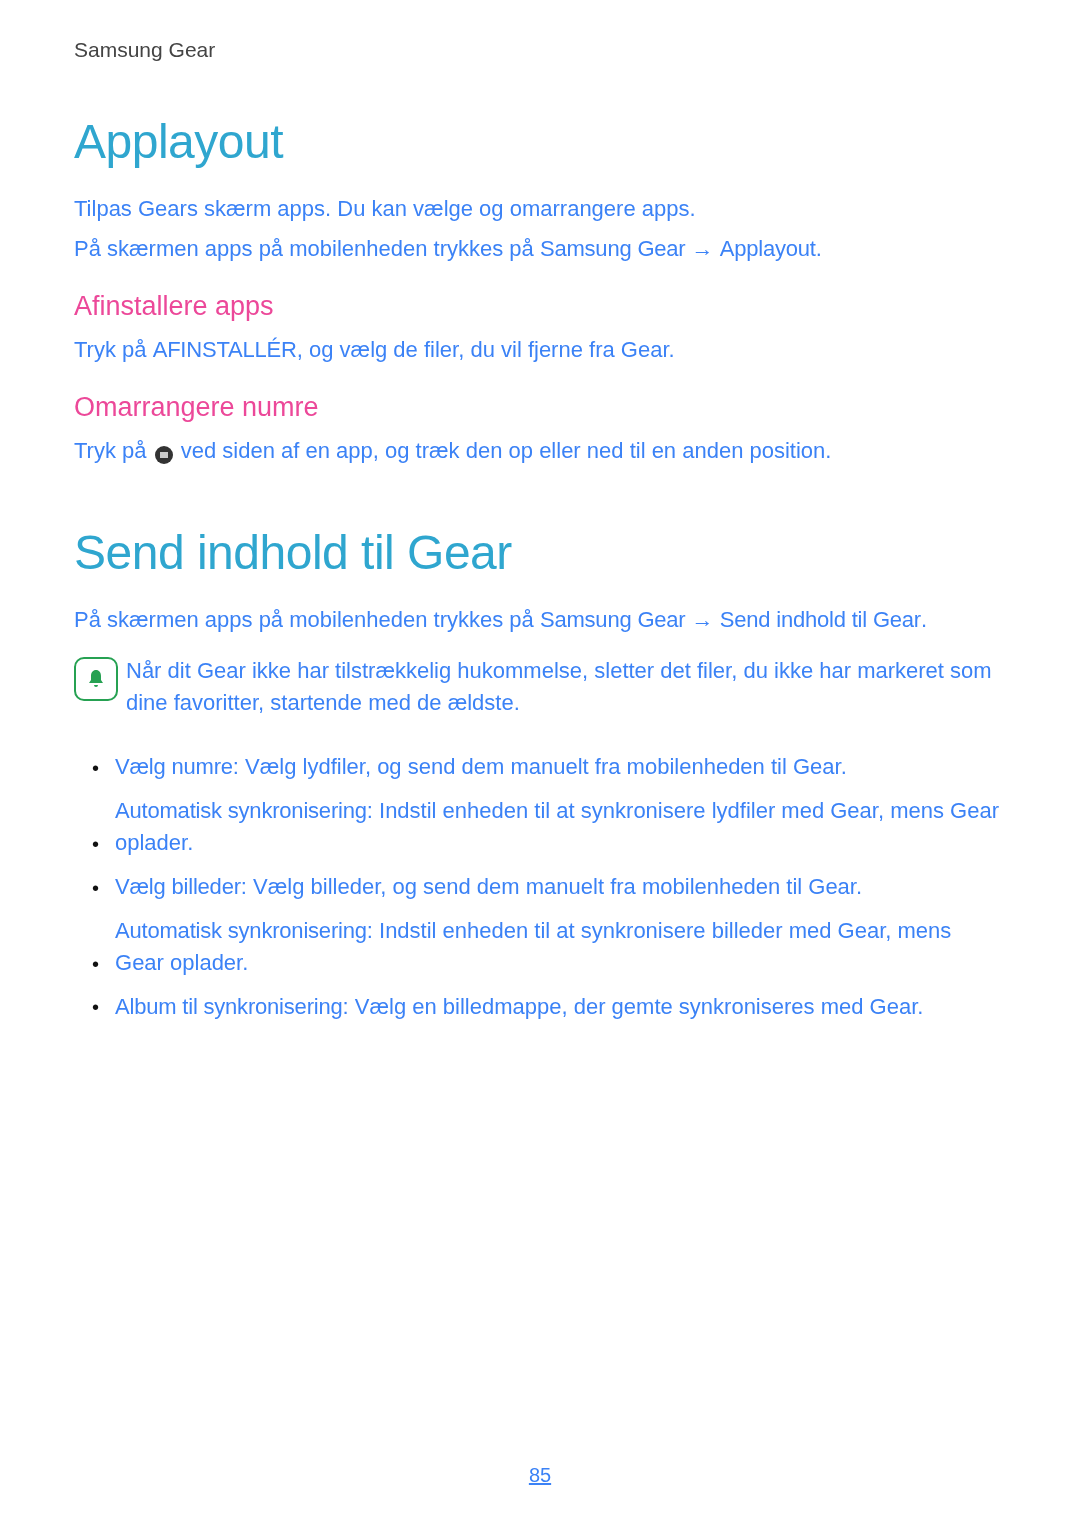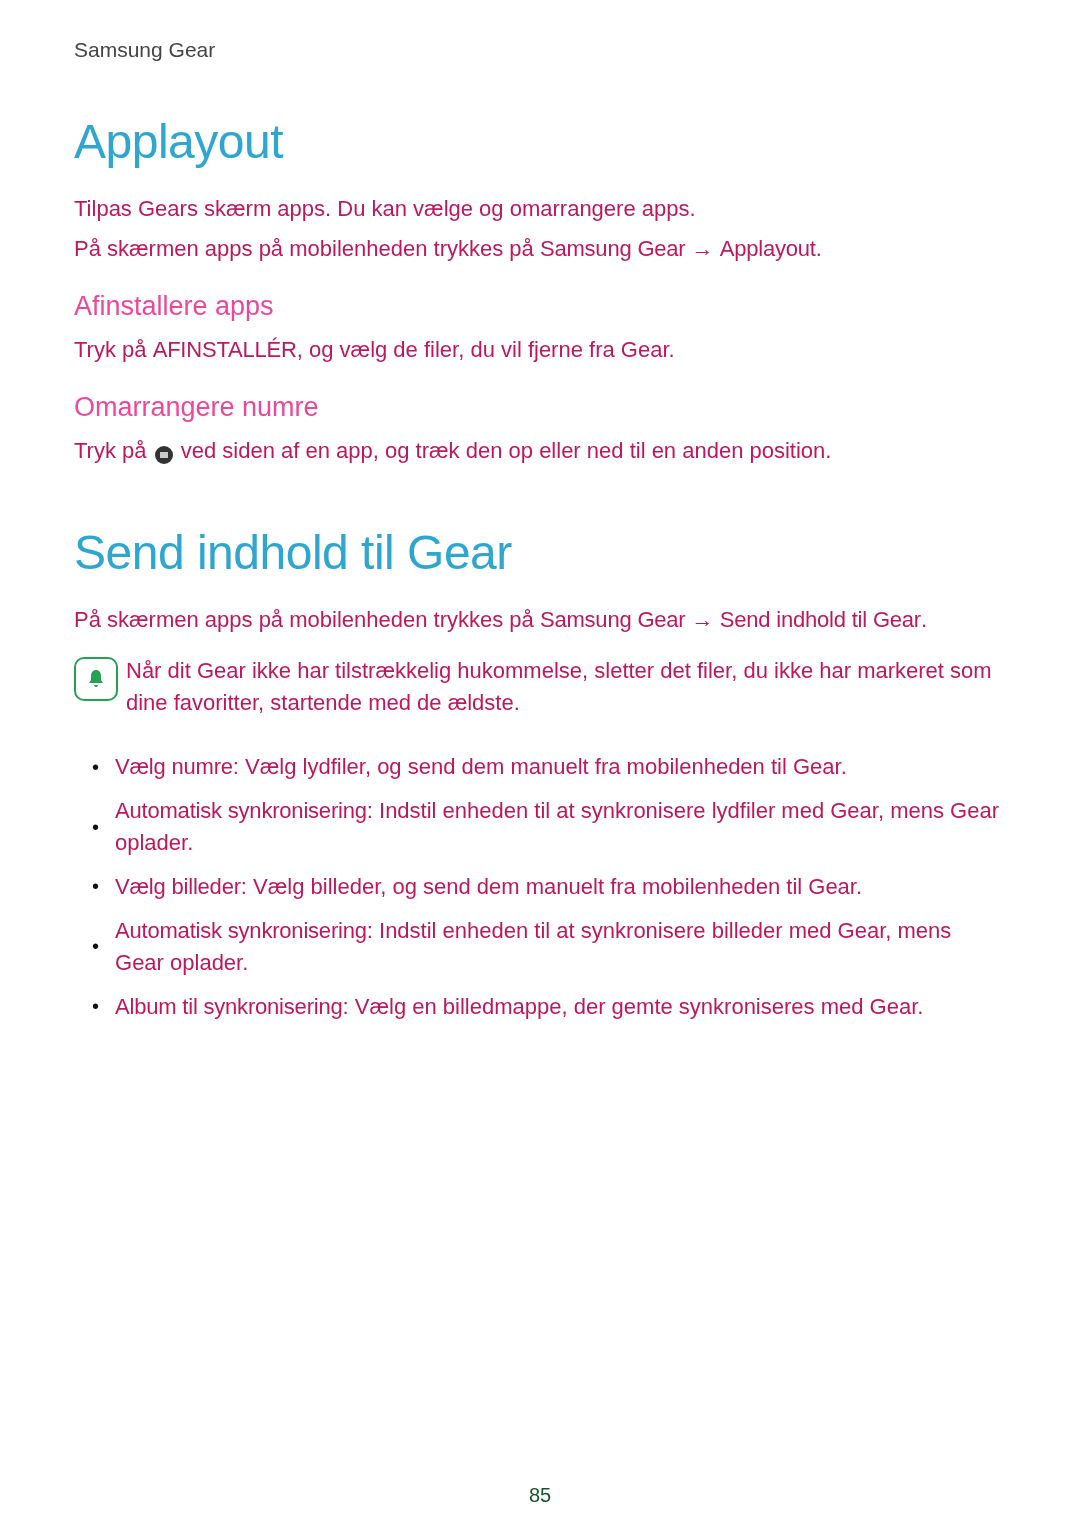--- a/index.html
+++ b/index.html
@@ -27,21 +27,21 @@
     h2 {
       font-size: 27px;
       font-weight: 400;
       color: #ec4899;
       margin-top: 26px;
       margin-bottom: 12px;
     }
     p, li {
       font-size: 22px;
       line-height: 1.45;
-      color: #be185d;
+      color: #3b82f6;
     }
     p { margin-bottom: 8px; }
     .section { margin-bottom: 58px; margin-top: 21px; }
     .semibold { font-weight: 500; letter-spacing: -0.2px; }
     .note {
       display: flex;
       align-items: flex-start;
       gap: 8px;
       margin: 20px 0 24px 0;
     }
@@ -56,21 +56,21 @@
       justify-content: center;
       margin-top: 2px;
     }
     .note-text { flex: 1; }
     ul {
       list-style: none;
       margin: 12px 0 0 18px;
     }
     li {
       display: flex;
-      align-items: center;
+      align-items: flex-end;
       margin-bottom: 12px;
     }
     li::before {
       content: "•";
       font-size: 20px;
       color: #111;
       margin-right: 16px;
       flex-shrink: 0;
       line-height: 1.45;
     }
@@ -82,26 +82,27 @@
       height: 18px;
       background: #333;
       border-radius: 50%;
       vertical-align: -2px;
       align-items: center;
       justify-content: center;
       margin: 0 2px;
     }
     .page-number {
       position: absolute;
-      bottom: 20px;
+      bottom: 40px;
       left: 0;
       right: 0;
       text-align: center;
       font-size: 20px;
-      color: #14532d;
+      color: #3b82f6;
+      text-decoration: underline;
     }
   </style>
 </head>
 <body>
 
 <div class="header">Samsung Gear</div>
 
 <div class="section">
   <h1>Applayout</h1>
 

